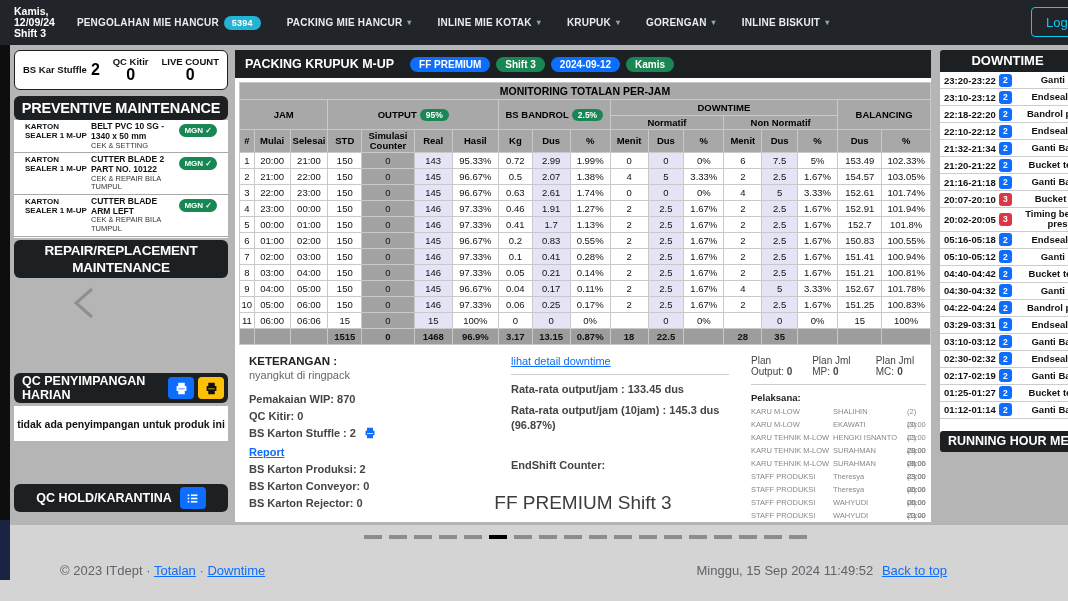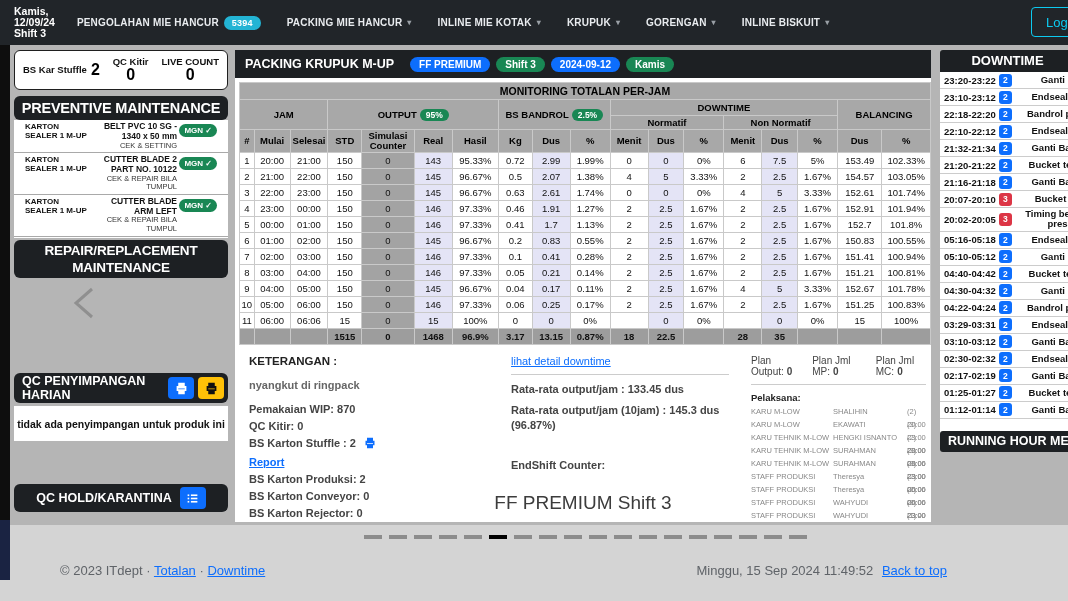--- a/index.html
+++ b/index.html
@@ -28,21 +28,21 @@
     box-sizing:border-box;display:flex;align-items:center;justify-content:space-between;padding:2px 8px;}
   .stat{display:flex;flex-direction:column;align-items:center;line-height:1;}
   .stat.inline{flex-direction:row;align-items:center;gap:4px;}
   .stat-label{font-size:9.5px;font-weight:bold;color:#111;}
   .stat-value{font-size:16px;font-weight:bold;color:#000;}
   .black-bar{background:#1d2023;color:#fff;border-radius:6px;font-weight:bold;text-align:center;box-sizing:border-box;}
   #prev-header{position:absolute;left:0;top:46px;width:100%;height:24px;font-size:14.5px;line-height:24px;letter-spacing:-.2px;}
   #prev-list{position:absolute;left:0;top:70px;width:100%;height:118px;background:#fff;overflow:hidden;}
   .prev-row{display:grid;grid-template-columns:66px 1fr 40px;padding:2px 11px;border-bottom:1px solid #a9a9a9;align-items:start;}
   .prev-machine{font-size:8px;font-weight:bold;line-height:1.15;color:#111;}
-  .prev-mid{text-align:right;line-height:1.15;}
+  .prev-mid{text-align:left;line-height:1.15;}
   .prev-part{font-size:8.5px;font-weight:bold;color:#111;}
   .prev-action{font-size:7.5px;color:#333;}
   .mgn-badge{background:#198754;color:#fff;font-size:8px;font-weight:bold;border-radius:8px;padding:2px 5px;white-space:nowrap;justify-self:end;margin-top:2px;}
   #repair-header{position:absolute;left:0;top:190px;width:100%;height:38px;font-size:13.5px;line-height:1.25;padding-top:3px;letter-spacing:-.2px;}
   #carousel-prev{position:absolute;left:52px;top:233px;width:36px;height:40px;cursor:pointer;}
   #qc-dev-header{position:absolute;left:0;top:323px;width:100%;height:30px;display:flex;align-items:center;padding:0 4px 0 8px;text-align:left;}
   #qc-dev-header .hdr-txt{font-size:12.5px;flex:1;}
   .icon-btn{width:26px;height:22px;border:none;border-radius:4px;display:flex;align-items:center;justify-content:center;margin-left:4px;cursor:pointer;padding:0;}
   .icon-btn.blue{background:#0d6efd;}
   .icon-btn.yellow{background:#ffc107;}
@@ -64,21 +64,21 @@
   #totalan-table td{height:15px;color:#111;}
   td.sim{background:#a3a3a3;}
   td.lav{background:#e4e4f6;}
   tr.totals td{background:#9d9d9d;font-weight:bold;height:16px;}
   td.link-cell{color:#0d6efd;}
   .gbadge{background:#198754;color:#fff;font-size:8.5px;font-weight:bold;border-radius:8px;padding:1px 6px;margin-left:3px;}
   
   #info-sec{display:flex;padding:10px 12px 0 14px;gap:22px;border-radius:9px;}
   .info-col1{flex:0 0 240px;font-size:11px;color:#333;}
   .info-col1 .ket-label{font-weight:bold;color:#222;font-size:11.5px;}
-  .info-col1 .ket-text{color:#666;font-weight:bold;margin-top:12px;}
+  .info-col1 .ket-text{color:#666;font-weight:normal;margin-top:2px;}
   .info-line{font-weight:bold;color:#444;line-height:1.55;}
   .inline-print{display:inline-block;vertical-align:-2px;margin-left:5px;}
   a.lnk{color:#0d6efd;text-decoration:underline;cursor:pointer;}
   .info-col2{flex:0 0 218px;font-size:11px;color:#444;}
   .info-col2 hr,.info-col3 hr{border:none;border-top:1px solid #ccc;margin:7px 0;}
   .avg{font-weight:bold;line-height:1.35;margin-bottom:6px;}
   .endshift{font-weight:bold;margin-top:26px;}
   .info-col3{flex:1;font-size:10px;color:#444;}
   .plan-line{display:flex;gap:14px;font-size:10px;}
   .plan-line b{margin-left:3px;}

